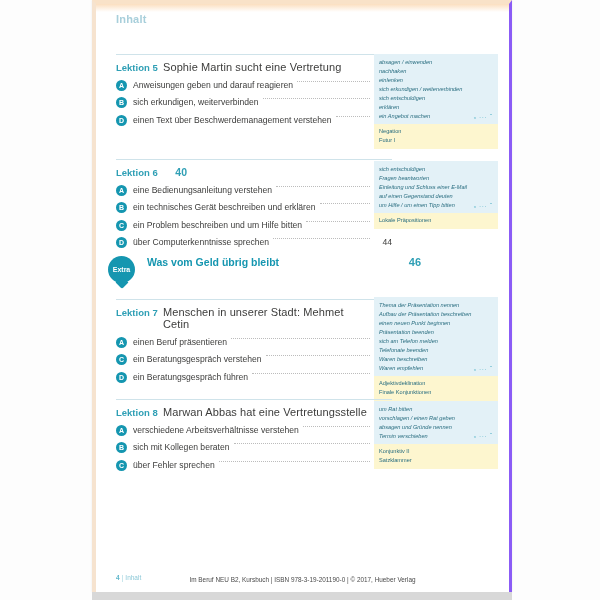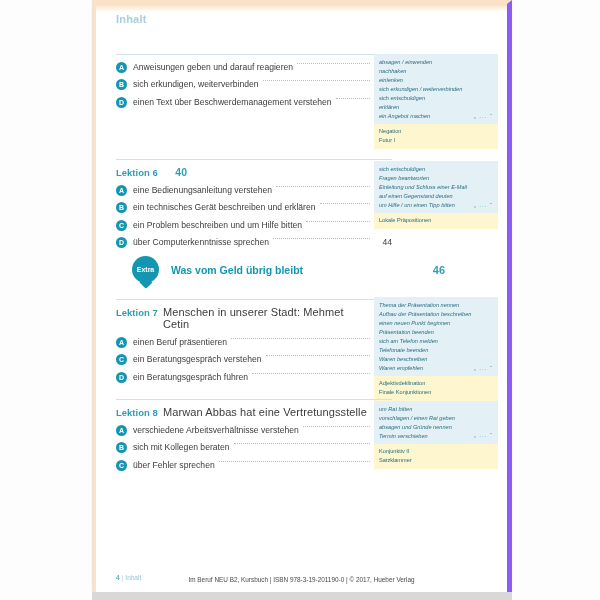--- a/index.html
+++ b/index.html
@@ -10,21 +10,21 @@
     font-family:"Liberation Sans", sans-serif;
     -webkit-font-smoothing:antialiased;
   }
   .canvas{position:relative;width:600px;height:600px;background:#fdfdfd;}
 
   
   .page{
     position:absolute;left:92px;top:0px;width:420px;height:592px;
     background:#ffffff;
     border-left:4px solid #f6e3cf;
-    border-right:5px solid #8b5cf6;
+    border-right:3px solid #8b5cf6;
     border-top:4px solid #f9e2c8;
     box-sizing:border-box;
     box-shadow:0 0 2px rgba(0,0,0,0.08);
   }
   .page-gradtop{
     position:absolute;left:0;top:0;right:0;height:8px;
     background:linear-gradient(to bottom,#fbdfc0,#ffffff);
     pointer-events:none;
   }
   .bottom-strip{
@@ -71,21 +71,21 @@
     font-size:8.6px;color:#3c3c3b;margin-left:6px;white-space:nowrap;
   }
   .dots{
     flex:1;border-bottom:1px dotted #bcbcbc;margin:0 4px 2px 4px;height:1px;
   }
   .sub-page{
     font-size:8.6px;color:#3c3c3b;width:18px;text-align:right;
   }
 
   
-  .extra-row{position:absolute;left:36px;display:flex;align-items:center;}
+  .extra-row{position:absolute;left:12px;display:flex;}
   .pin{
     position:relative;width:27px;height:27px;border-radius:50%;
     background:#1596b0;color:#fff;display:flex;align-items:center;justify-content:center;
     font-size:7px;font-weight:bold;flex:0 0 auto;
   }
   .pin:after{
     content:"";position:absolute;left:50%;bottom:-4px;transform:translateX(-50%) rotate(45deg);
     width:9px;height:9px;background:#1596b0;border-radius:0 0 2px 0;
   }
   .extra-title{font-size:10.5px;font-weight:bold;color:#1596b0;margin-left:12px;white-space:nowrap;}
@@ -128,20 +128,25 @@
 
 <div class="canvas">
   <div class="page">
     <div class="page-gradtop"></div>
     <div class="inner">
 
       <div class="head-inhalt">Inhalt</div>
 
       <div class="block" style="top:50px;">
         <div class="rule"></div>
+        <div class="lektion-head">
+          <span class="lek-label">Lektion 5</span>
+          <span class="lek-title">Sophie Martin sucht eine Vertretung</span>
+          <span class="lek-page">34</span>
+        </div>
         <div class="sub">
           <span class="badge">A</span>
           <span class="sub-text">Anweisungen geben und darauf reagieren</span>
           <span class="dots"></span>
           <span class="sub-page">35</span>
         </div>
         <div class="sub">
           <span class="badge">B</span>
           <span class="sub-text">sich erkundigen, weiterverbinden</span>
           <span class="dots"></span>

